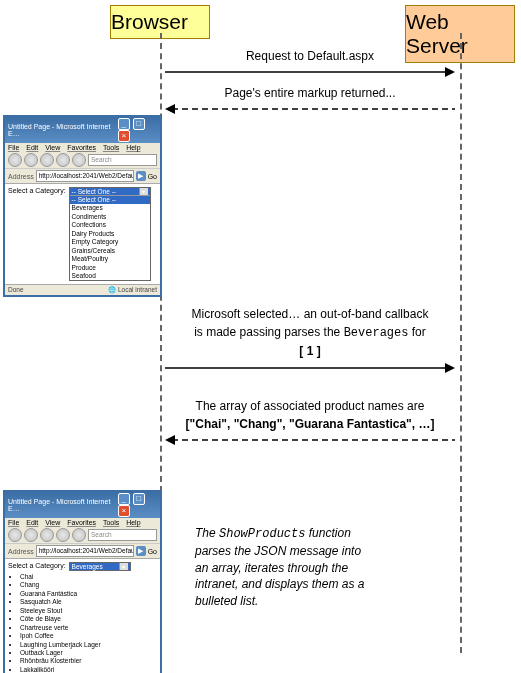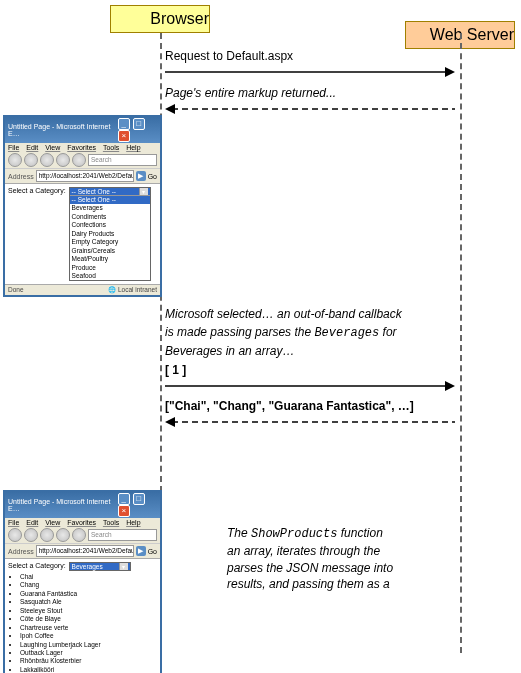--- a/index.html
+++ b/index.html
@@ -11,54 +11,55 @@
   }
   .canvas {
     position: relative;
     width: 521px;
     height: 673px;
   }
   
   .actor {
     position: absolute;
     border: 1px solid #a08000;
-    text-align: right;
-    font-size: 16px;
+    text-align: left;
+    font-size: 21px;
     padding: 4px 0;
     box-sizing: border-box;
   }
   .actor.browser {
     left: 110px; top: 5px; width: 100px; background: #ffff99;
   }
   .actor.server {
-    left: 405px; top: 21px; width: 110px; background: #ffcc99;
+    left: 405px; top: 5px; width: 110px; background: #ffcc99;
   }
   
   .lifeline {
     position: absolute;
     border-left: 2px dashed #666;
     top: 33px;
     height: 620px;
   }
   .lifeline.b { left: 160px; }
   .lifeline.s { left: 460px; }
 
   
   .arrow {
     position: absolute;
     left: 165px;
     width: 290px;
   }
   .arrow .label {
+    text-align: center;
     margin-bottom: 2px;
     line-height: 1.35;
   }
   .arrow .bold { font-weight: bold; }
   .mono { font-family: "Courier New", monospace; }
-  .ital { font-style: italic; }
+  .ital { }
   .arrow svg { display: block; width: 100%; height: 12px; }
 
   
   .mini {
     position: absolute;
     width: 155px;
     border: 2px solid #3a6ea5;
     background: #fff;
     font-size: 7px;
     font-family: Tahoma, Arial, sans-serif;
@@ -180,21 +181,20 @@
     content: "🌐"; font-size: 6.5px; margin-right: 2px;
   }
 
   
   .note {
     position: absolute;
     font-style: italic;
     font-size: 12px;
     line-height: 1.4;
     width: 250px;
-    margin-left: 32px;
   }
 </style>
 </head>
 <body>
 
 <div class="canvas">
 
   <div class="actor browser">Browser</div>
   <div class="actor server">Web Server</div>
 
@@ -275,29 +275,29 @@
       <span>Done</span>
       <span class="zone">Local intranet</span>
     </div>
   </div>
 
   <div class="arrow" style="top:306px;">
     <div class="label ital">Microsoft selected… an out-of-band callback</div>
     <div class="label ital">
       <span>is made passing parses the </span><span class="mono">Beverages</span><span> for</span>
     </div>
-    <div class="label ital">Beverages in an array…</div>
     <div class="label bold">[ 1 ]</div>
     <svg>
         <line x1="0" y1="6" x2="283" y2="6" stroke="#000" stroke-width="1.5"></line>
         <polygon points="290,6 280,1 280,11" fill="#000"></polygon>
       </svg>
   </div>
 
   <div class="arrow" style="top:398px;">
+    <div class="label ital">The array of associated product names are</div>
     <div class="label bold">["Chai", "Chang", "Guarana Fantastica", …]</div>
     <svg>
         <line x1="7" y1="6" x2="290" y2="6" stroke="#000" stroke-width="1.5" stroke-dasharray="6,4"></line>
         <polygon points="0,6 10,1 10,11" fill="#000"></polygon>
       </svg>
   </div>
 
   <div class="mini" style="left:3px; top:490px;">
     <div class="titlebar">
       <span>Untitled Page - Microsoft Internet E…</span>
@@ -354,18 +354,19 @@
         <li>Lakkalikööri</li>
       </ul>
     </div>
 
   </div>
 
   <div class="note" style="left:195px; top:525px;">
     <div>
       <span>The </span><span class="mono">ShowProducts</span><span> function</span>
     </div>
+    <div>parses the JSON message into</div>
     <div>an array, iterates through the</div>
-    <div>parses the JSON message into</div>
-    <div>results, and passing them as a</div>
+    <div>intranet, and displays them as a</div>
+    <div>bulleted list.</div>
   </div>
 
 </div>
 
 </body></html>

